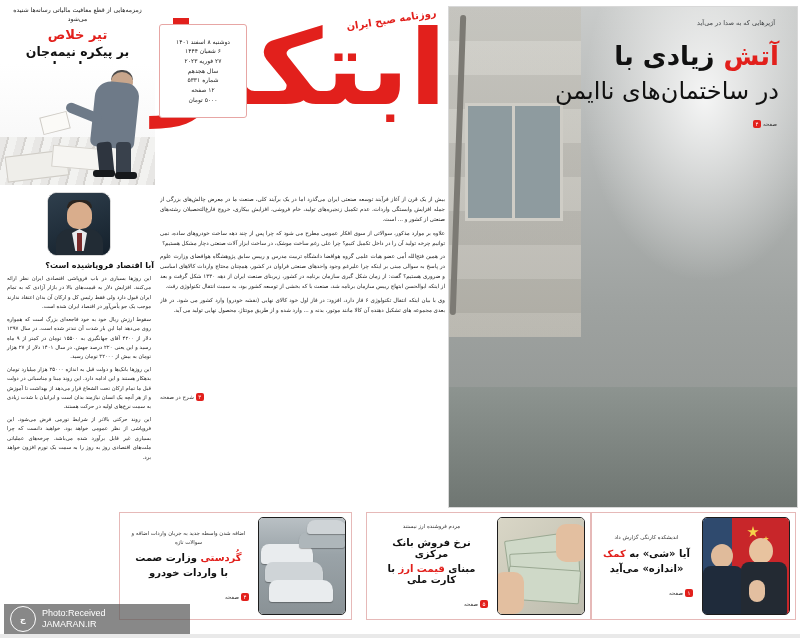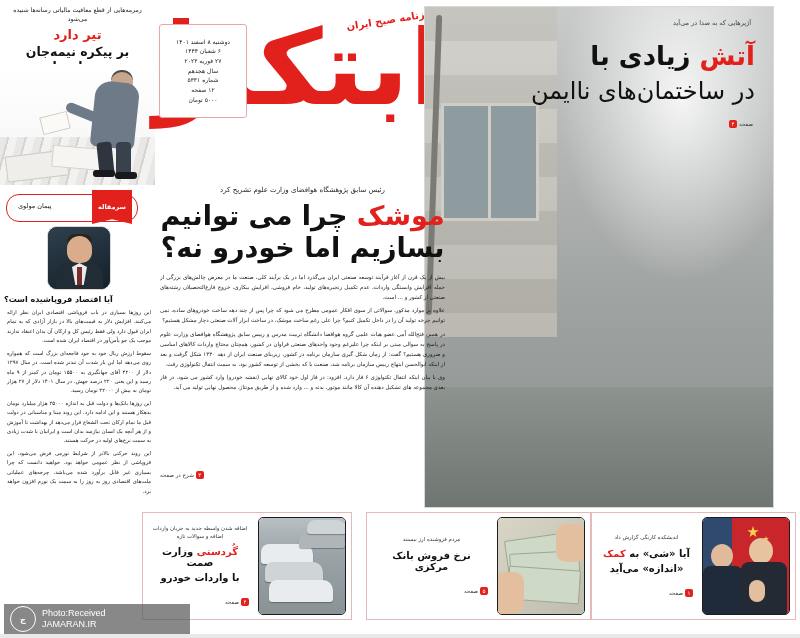--- a/index.html
+++ b/index.html
@@ -50,21 +50,21 @@
   .logo-sub{position:absolute;right:2px;top:8px;font-size:10px;color:#e2201c;font-weight:bold;
     transform:rotate(-9deg);white-space:nowrap;}
   .datebox{position:absolute;left:4px;top:24px;width:86px;height:92px;
     border:1.2px solid #e7a6a4;border-radius:3px;background:#fff;
     display:flex;flex-direction:column;align-items:center;justify-content:center;gap:1px;}
   .datebox div{font-size:6px;color:#222;line-height:1.45;text-align:center;white-space:nowrap;}
   .datebar{position:absolute;left:18px;top:18px;width:16px;height:104px;background:#e2201c;
     clip-path:polygon(0 0,100% 0,100% 88%,50% 100%,0 88%);}
 
   
-  .firephoto{position:absolute;left:424px;top:6px;width:348px;height:500px;overflow:hidden;
+  .firephoto{position:absolute;left:448px;top:6px;width:348px;height:500px;overflow:hidden;
     border:1px solid #d8d8d8;background:#bef264;}
   .fp-sky{position:absolute;inset:0;background:linear-gradient(180deg,#c9cbca 0%,#b4b7b6 28%,#9ea2a0 60%,#8c908d 100%);}
   .fp-wall{position:absolute;left:0;top:0;width:132px;height:330px;background:linear-gradient(180deg,#d0cfc9,#b7b5ad);}
   .fp-wall2{position:absolute;left:0;top:0;width:132px;height:330px;
     background:repeating-linear-gradient(180deg,rgba(0,0,0,.05) 0 34px,rgba(255,255,255,.05) 34px 68px);}
   .fp-window{position:absolute;left:16px;top:96px;width:92px;height:112px;background:#8e9b9f;border:3px solid #cfcdc6;}
   .fp-window:after{content:"";position:absolute;left:44px;top:0;width:3px;height:112px;background:#cfcdc6;}
   .fp-pipe{position:absolute;left:6px;top:8px;width:6px;height:300px;background:#7c7a74;border-radius:3px;transform:rotate(2deg);}
   .fp-smoke{position:absolute;right:0;top:0;width:230px;height:300px;
     background:radial-gradient(ellipse at 60% 30%,rgba(255,255,255,.85),rgba(255,255,255,0) 62%);}
@@ -90,21 +90,21 @@
   .ed-author{position:absolute;left:14px;top:12px;font-size:6.5px;color:#222;}
   .ed-photo{position:relative;margin:2px auto 0 auto;width:62px;height:62px;border-radius:10px;overflow:hidden;
     border:1.5px solid #d9d9d9;background:#24313d;}
   .edp-bg{position:absolute;inset:0;background:linear-gradient(160deg,#2f3f4d,#14202b);}
   .edp-head{position:absolute;left:19px;top:9px;width:25px;height:27px;background:#d9ad8c;border-radius:13px 13px 11px 11px;}
   .edp-hair{position:absolute;left:19px;top:7px;width:25px;height:8px;background:#2a241f;border-radius:13px 13px 0 0;}
   .edp-body{position:absolute;left:8px;top:36px;width:47px;height:28px;background:#222c35;border-radius:14px 14px 0 0;}
   .edp-shirt{position:absolute;left:24px;top:36px;width:15px;height:22px;background:#e8eaec;
     clip-path:polygon(50% 0,100% 18%,78% 100%,22% 100%,0 18%);}
   .edp-tie{position:absolute;left:29px;top:40px;width:5px;height:18px;background:#7a2b2b;}
-  .ed-title{font-size:8px;font-weight:bold;color:#111;text-align:left;margin-top:5px;}
+  .ed-title{font-size:8px;font-weight:bold;color:#111;text-align:right;margin-top:5px;}
   .ed-body{font-size:5.3px;line-height:1.78;color:#1a1a1a;text-align:justify;margin-top:4px;padding:0 3px;
     height:196px;overflow:hidden;}
   .ed-body p{margin:0 0 3px 0;}
 
   
   .main{position:absolute;left:160px;top:186px;width:285px;height:322px;}
   .m-kicker{font-size:7px;color:#222;text-align:center;}
   .m-h1{font-size:27px;font-weight:bold;color:#111;text-align:center;margin-top:6px;letter-spacing:-.8px;line-height:1.18;}
   .m-h1 .rd{color:#e2201c;}
   .m-body{font-size:5.5px;line-height:1.85;color:#1a1a1a;text-align:justify;margin-top:8px;height:188px;overflow:hidden;}
@@ -145,21 +145,21 @@
   .wm-text{color:#fff;font-size:9px;line-height:1.25;font-family:"Liberation Sans",sans-serif;}
   .footer-rule{position:absolute;left:0;top:634px;width:800px;height:4px;background:#e9e9e9;}
 </style>
 </head>
 <body>
 
 <div class="page">
 
   <div class="teaser">
     <div class="teaser-kicker">زمزمه‌هایی از قطع معافیت مالیاتی رسانه‌ها شنیده می‌شود</div>
-    <div class="teaser-red">تیر دارد</div>
+    <div class="teaser-red">تیر خلاص</div>
     <div class="teaser-black">بر پیکره نیمه‌جان رسانه‌ها</div>
     <div style="text-align:center">
       <span class="pagebadge">
         <span>صفحه</span>
         <span class="num">۳</span>
       </span>
     </div>
     <div class="teaser-photo">
       <div class="tp-bg"></div>
       <div class="tp-papers"></div>
@@ -239,52 +239,38 @@
     <div class="fp-h2">در ساختمان‌های ناایمن</div>
     <div class="fp-badge">
       <span class="pagebadge">
         <span>صفحه</span>
         <span class="num">۴</span>
       </span>
     </div>
   </div>
 
   <div class="editorial">
-    <div class="ed-head">
-      <div class="ed-pill"></div>
-      <div class="ed-author">پیمان مولوی</div>
-      <div class="ed-tab">
-        <span>سرمقاله</span>
-      </div>
-    </div>
     <div class="ed-photo">
       <div class="edp-bg"></div>
       <div class="edp-hair"></div>
       <div class="edp-head"></div>
       <div class="edp-body"></div>
       <div class="edp-shirt"></div>
       <div class="edp-tie"></div>
     </div>
     <div class="ed-title">آیا اقتصاد فروپاشیده است؟</div>
     <div class="ed-body">
       <p>این روزها بسیاری در باب فروپاشی اقتصادی ایران نظر ارائه می‌کنند. افزایش دلار به قیمت‌های بالا در بازار آزادی که به تمام ایران قبول دارد ولی فقط رئیس کل و ارکان آن بدان اعتقاد ندارند موجب یک جو یأس‌آور در اقتصاد ایران شده است.</p>
       <p>سقوط ارزش ریال خود به خود فاجعه‌ای بزرگ است که همواره روی می‌دهد اما این بار شدت آن تندتر شده است. در سال ۱۳۹۷ دلار از ۴۲۰۰ آقای جهانگیری به ۱۵۵۰۰ تومان در کمتر از ۹ ماه رسید و این یعنی ۲۲۰ درصد جهش. در سال ۱۴۰۱ دلار از ۲۷ هزار تومان به بیش از ۳۲۰۰۰ تومان رسید.</p>
       <p>این روزها بانک‌ها و دولت قبل به اندازه ۳۵۰۰۰ هزار میلیارد تومان بدهکار هستند و این ادامه دارد. این روند مبنا و مناسباتی در دولت قبل ما تمام ارکان تحت الشعاع قرار می‌دهد از بهداشت تا آموزش و از هر آنچه یک انسان نیازمند بدان است و ایرانیان با شدت زیادی به سمت نرخ‌های اولیه در حرکت هستند.</p>
       <p>این روند حرکتی بالاتر از شرایط تورمی فرض می‌شود. این فروپاشی از نظر عمومی خواهد بود. خواهید دانست که چرا بسیاری غیر قابل برآورد شده می‌باشد. چرخه‌های عملیاتی ملت‌های اقتصادی روز به روز را به سمت یک تورم افزون خواهد برد.</p>
     </div>
   </div>
 
   <div class="main">
-    <div class="m-kicker">رئیس سابق پژوهشگاه هوافضای وزارت علوم تشریح کرد</div>
-    <div class="m-h1">
-      <span class="rd">موشک</span>
-      <span>چرا می توانیم</span>
-      <br>
-      <span>بسازیم اما خودرو نه؟</span>
-    </div>
     <div class="m-body">
       <p>بیش از یک قرن از آغاز فرآیند توسعه صنعتی ایران می‌گذرد اما در یک برآیند کلی، صنعت ما در معرض چالش‌های بزرگی از جمله افزایش وابستگی واردات، عدم تکمیل زنجیره‌های تولید، خام فروشی، افزایش بیکاری، خروج فارغ‌التحصیلان رشته‌های صنعتی از کشور و ... است.</p>
       <p>علاوه بر موارد مذکور، سوالاتی از سوی افکار عمومی مطرح می شود که چرا پس از چند دهه ساخت خودروهای ساده، نمی توانیم چرخه تولید آن را در داخل تکمیل کنیم؟ چرا علی رغم ساخت موشک، در ساخت ابزار آلات صنعتی دچار مشکل هستیم؟</p>
       <p>در همین فتح‌الله اُمی عضو هیات علمی گروه هوافضا دانشگاه تربیت مدرس و رییس سابق پژوهشگاه هوافضای وزارت علوم در پاسخ به سوالی مبنی بر اینکه چرا علیرغم وجود واحدهای صنعتی فراوان در کشور، همچنان محتاج واردات کالاهای اساسی و ضروری هستیم؟ گفت: از زمان شکل گیری سازمان برنامه در کشور، زیربنای صنعت ایران از دهه ۱۳۳۰ شکل گرفت و بعد از اینکه ابوالحسن ابتهاج رییس سازمان برنامه شد، صنعت با که بخشی از توسعه کشور بود، به سمت انتقال تکنولوژی رفت.</p>
       <p>وی با بیان اینکه انتقال تکنولوژی ۶ فاز دارد، افزود: در فاز اول خود کالای نهایی (نقشه خودرو) وارد کشور می شود. در فاز بعدی مجموعه های تشکیل دهنده آن کالا مانند موتور، بدنه و ... وارد شده و از طریق مونتاژ، محصول نهایی تولید می آید.</p>
     </div>
     <div class="m-more">
       <span class="pagebadge">
         <span class="num">۳</span>
         <span>شرح در صفحه</span>
@@ -327,30 +313,35 @@
         <div class="money"></div>
         <div class="bill" style="left:8px;top:18px;width:68px;height:32px;transform:rotate(-8deg);"></div>
         <div class="bill" style="left:12px;top:34px;width:68px;height:32px;transform:rotate(-3deg);"></div>
         <div class="bill" style="left:10px;top:50px;width:70px;height:32px;transform:rotate(4deg);"></div>
         <div class="hand" style="left:-4px;top:54px;width:30px;height:42px;"></div>
         <div class="hand" style="left:58px;top:6px;width:30px;height:38px;"></div>
       </div>
       <div class="card-txt">
         <div class="c-kicker">مردم فروشنده ارز نیستند</div>
         <div class="c-h1">نرخ فروش بانک مرکزی</div>
+        <div class="c-h2">
+          <span>مبنای</span>
+          <span class="rd">قیمت ارز</span>
+          <span>با کارت ملی</span>
+        </div>
         <div class="c-badge">
           <span class="pagebadge">
             <span class="num">۵</span>
             <span>صفحه</span>
           </span>
         </div>
       </div>
     </div>
 
-    <div class="card" style="right:444px;width:210px;">
+    <div class="card" style="right:444px;width:233px;">
       <div class="card-img">
         <div class="cars"></div>
         <div class="car" style="left:2px;top:26px;width:52px;height:20px;"></div>
         <div class="car d" style="left:6px;top:44px;width:58px;height:20px;"></div>
         <div class="car" style="left:10px;top:62px;width:64px;height:22px;"></div>
         <div class="car g" style="left:40px;top:14px;width:46px;height:16px;"></div>
         <div class="car d" style="left:48px;top:2px;width:40px;height:14px;"></div>
       </div>
       <div class="card-txt">
         <div class="c-kicker">اضافه شدن واسطه جدید به جریان واردات اضافه و سوالات تازه</div>

